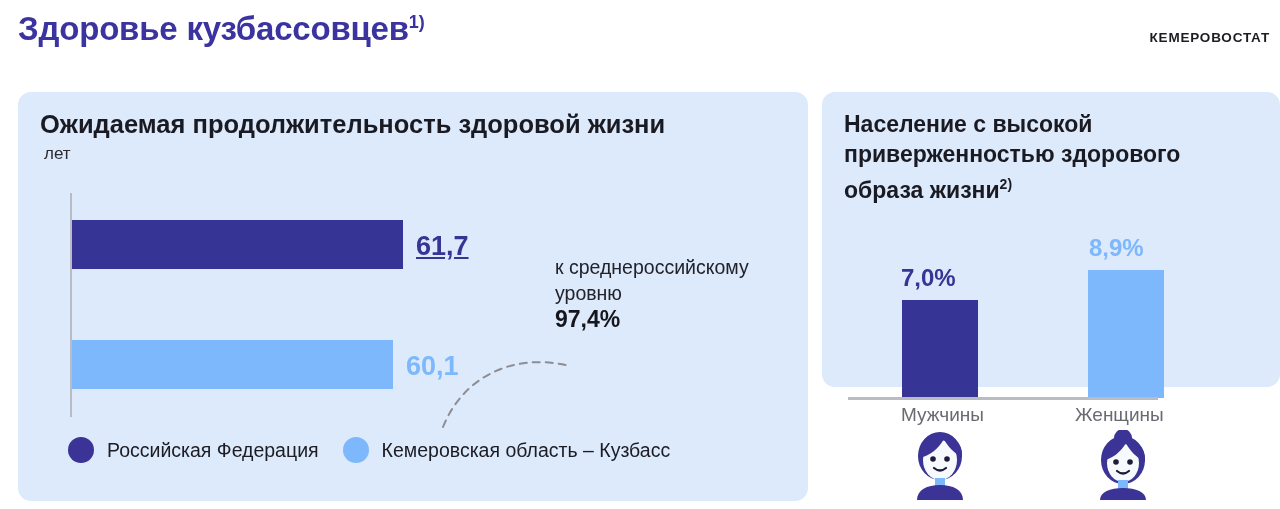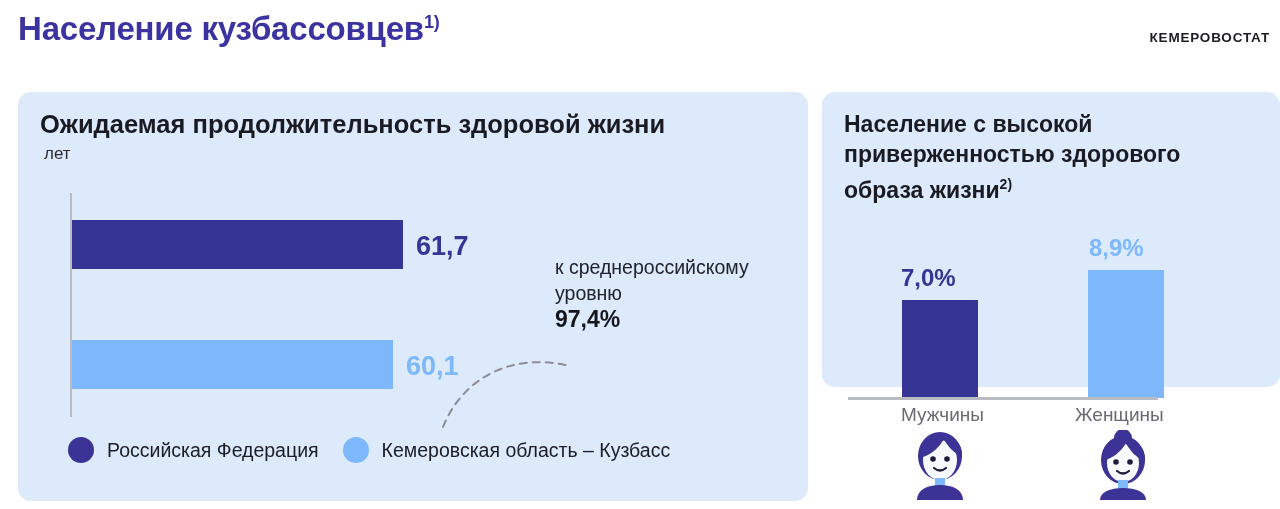--- a/index.html
+++ b/index.html
@@ -119,20 +119,21 @@
   .hbar-value {
     position: absolute;
     font-size: 27px;
     font-weight: bold;
     white-space: nowrap;
   }
   #hbar-value-rf {
     left: 398px;
     top: 139px;
     color: #363494;
+    text-decoration: underline;
   }
   #hbar-value-kem {
     left: 388px;
     top: 259px;
     color: #7CB8FB;
   }
 
   #annotation-curve {
     position: absolute;
     left: 400px;
@@ -245,21 +246,21 @@
     width: 86px;
     height: 70px;
   }
   #avatar-men { left: 75px; }
   #avatar-women { left: 258px; }
 </style>
 </head>
 <body>
 
 <div id="page-title">
-  <span>Население кузбассовцев</span><span class="sup">1)</span>
+  <span>Здоровье кузбассовцев</span><span class="sup">1)</span>
 </div>
 
 <div id="brand-logo">КЕМЕРОВОСТАТ</div>
 
 <div class="panel" id="panel-life">
 
   <div class="panel-title" id="life-title">Ожидаемая продолжительность здоровой жизни</div>
   <div id="life-units">лет</div>
 
   <div id="hbar-axis"></div>

